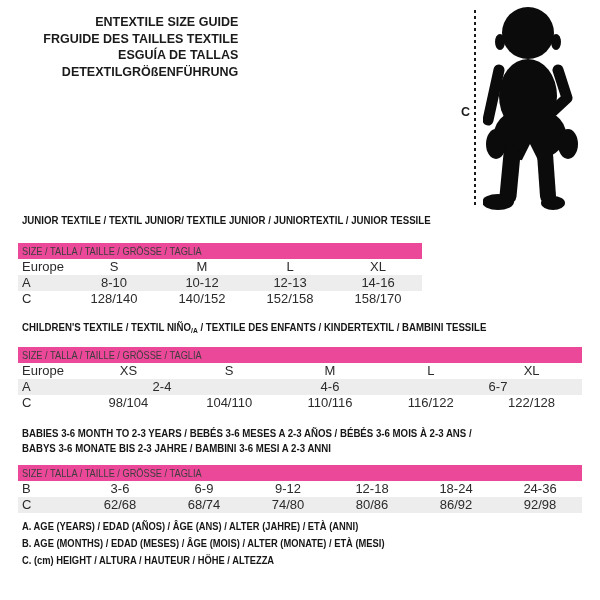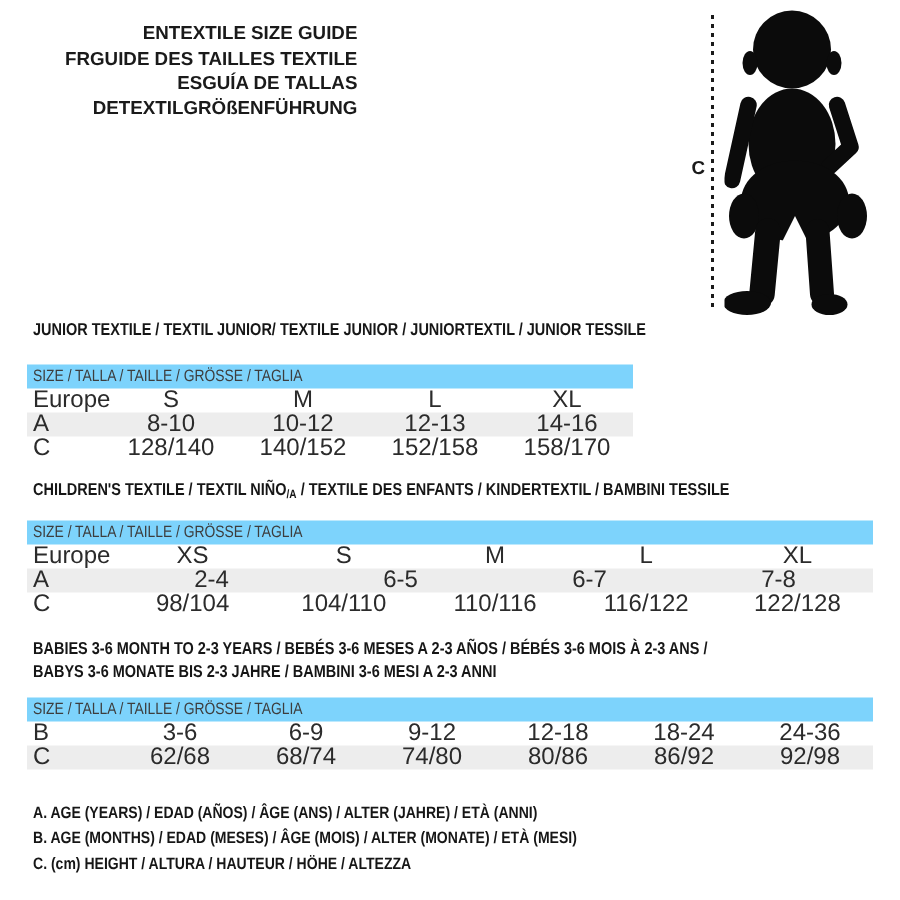--- a/index.html
+++ b/index.html
@@ -33,33 +33,33 @@
   #babies-title .title-line { font-size:11.5px; font-weight:bold; line-height:15px; }
   .sub { font-size:8px; vertical-align:-2px; }
 
   
   .tbl { position:absolute; left:18px; }
   #junior-tbl   { top:243px; width:404px; }
   #children-tbl { top:347px; width:564px; }
   #babies-tbl   { top:465px; width:564px; }
 
   .thead {
-    height:16px; background:#7dd3fc; font-size:11px; line-height:16px;
+    height:16px; background:#ec4899; font-size:11px; line-height:16px;
     color:#3d3d3d; padding-left:4px; box-sizing:border-box;
   }
   .thead > span { display:inline-block; transform:scaleX(0.84); transform-origin:0 50%; white-space:nowrap; }
 
-  .trow { display:flex; height:16px; line-height:16px; font-size:16px; color:#2b2b2b;justify-content:flex-end; }
+  .trow { display:flex; height:16px; line-height:16px; font-size:13px; color:#2b2b2b; }
   .rlabel { width:52px; padding-left:4px; box-sizing:border-box; }
   .wide .rlabel { width:60px; }
   .cell { flex:1; text-align:center; }
   .shaded { background:#ededed; }
 
   
-  .legend { position:absolute; left:22px; top:534px; }
+  .legend { position:absolute; left:22px; top:518px; }
   .legend-line {
     font-size:11px; font-weight:bold; line-height:17px; color:#161616;
     transform:scaleX(0.85); transform-origin:0 50%; white-space:nowrap;
   }
 </style>
 </head>
 <body>
 
 <div class="lang-list">
   <div class="lang-row">
@@ -142,23 +142,22 @@
     <span class="rlabel">Europe</span>
     <span class="cell">XS</span>
     <span class="cell">S</span>
     <span class="cell">M</span>
     <span class="cell">L</span>
     <span class="cell">XL</span>
   </div>
   <div class="trow shaded">
     <span class="rlabel">A</span>
     <span class="cell">2-4</span>
-    <span class="cell">6-5</span>
+    <span class="cell">4-6</span>
     <span class="cell">6-7</span>
-    <span class="cell">7-8</span>
   </div>
   <div class="trow">
     <span class="rlabel">C</span>
     <span class="cell">98/104</span>
     <span class="cell">104/110</span>
     <span class="cell">110/116</span>
     <span class="cell">116/122</span>
     <span class="cell">122/128</span>
   </div>
 </div>

